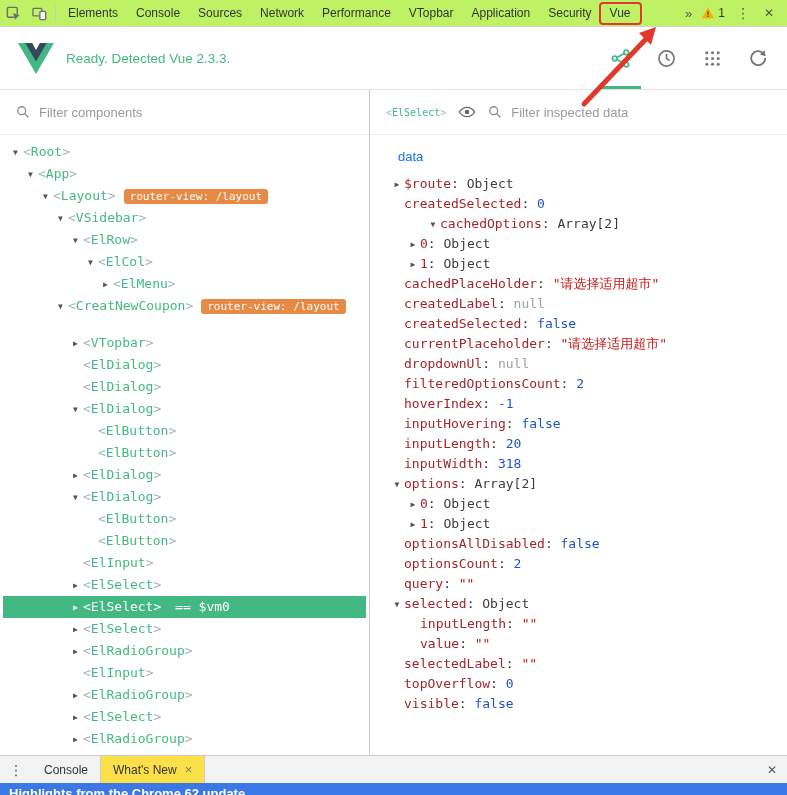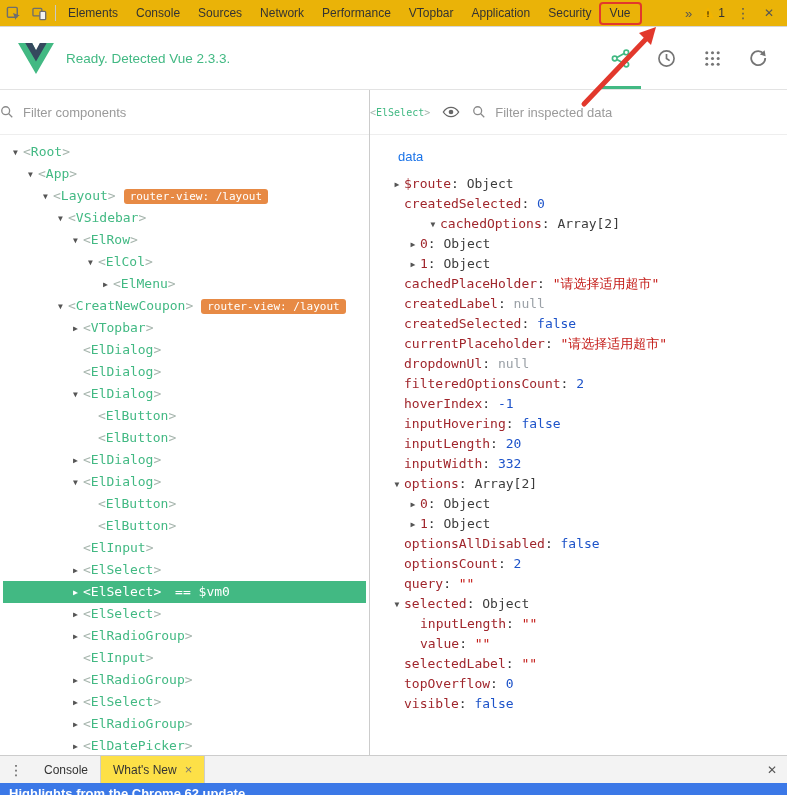--- a/index.html
+++ b/index.html
@@ -5,21 +5,21 @@
   *{box-sizing:border-box;margin:0;padding:0}
   html,body{width:787px;height:795px;overflow:hidden}
   body{font-family:"Liberation Sans",sans-serif;background:#fff}
   .app{position:relative;width:787px;height:795px;overflow:hidden;background:#fff}
   .mono{font-family:"DejaVu Sans Mono",monospace}
 
   
   .annotation-arrow{position:absolute;inset:0;pointer-events:none;z-index:50}
 
   
-  .dt-bar{height:27px;background:#eab308;border-bottom:1px solid #d6d6d6;display:flex;align-items:center;font-size:12px;color:#333}
+  .dt-bar{height:27px;background:#bef264;border-bottom:1px solid #d6d6d6;display:flex;align-items:center;font-size:12px;color:#333}
   .icon-btn{width:26px;height:26px;display:flex;align-items:center;justify-content:center;cursor:pointer}
   .sep{width:1px;height:16px;background:#c9c9c9;margin:0 3px}
   .dt-tabs{display:flex;height:100%}
   .dt-tab{display:flex;align-items:center;padding:0 9px;position:relative;cursor:pointer;white-space:nowrap}
   .dt-tab.highlighted::after{content:'';position:absolute;left:-2px;right:-2px;top:2px;bottom:1px;border:2px solid var(--annotation-red);border-radius:4px;pointer-events:none}
   .dt-right{margin-left:auto;display:flex;align-items:center;padding-right:6px}
   .chev{color:#555;font-size:13px;padding:0 5px;cursor:pointer}
   .warn{display:flex;align-items:center;gap:3px;padding:0 4px;cursor:pointer}
   .dots{font-size:14px;color:#555;padding:0 7px;cursor:pointer}
   .close-x{font-size:12px;color:#555;padding:0 7px;cursor:pointer}
@@ -29,21 +29,21 @@
   .vue-logo{width:36px;height:31px;margin-left:18px;flex:0 0 auto}
   .status{color:var(--accent-green);font-size:13.5px;margin-left:12px}
   .vh-tools{margin-left:auto;display:flex;height:100%;margin-right:6px}
   .tool{width:46px;height:100%;display:flex;align-items:center;justify-content:center;position:relative;cursor:pointer}
   .tool.active::after{content:'';position:absolute;bottom:0;left:2px;right:2px;height:3px;background:var(--accent-green)}
 
   
   .main{display:flex;height:665px}
   .left{width:370px;border-right:1px solid #ccc;display:flex;flex-direction:column;overflow:hidden}
   .right{flex:1;display:flex;flex-direction:column;overflow:hidden}
-  .filter-row{height:45px;border-bottom:1px solid #eee;display:flex;align-items:center;padding:0 0;flex:0 0 auto}
+  .filter-row{height:45px;border-bottom:1px solid #eee;display:flex;align-items:center;padding:0 16px;flex:0 0 auto}
   .filter-input{border:none;outline:none;font-size:13px;color:#333;flex:1;margin-left:9px;background:transparent;min-width:40px}
   .filter-input::placeholder{color:#9a9a9a}
   .mag{display:flex;align-items:center;flex:0 0 auto}
   .eye{display:flex;align-items:center;margin:0 12px 0 12px;cursor:pointer;flex:0 0 auto}
   .inspected-tag{font-size:10px;white-space:nowrap}
 
   
   .tree{flex:1;overflow:hidden;padding-top:6px;font-family:"DejaVu Sans Mono",monospace;font-size:13px;white-space:nowrap}
   .tree-row{height:22px;line-height:22px;margin:0 3px;overflow:hidden;cursor:pointer}
   .arrow{display:inline-block;width:15px;font-size:8px;color:#555;text-align:center;vertical-align:1px}
@@ -196,21 +196,21 @@
       </div>
       <div class="tree">
           <div class="tree-row" style="padding-left: 5px;"><span class="arrow">▼</span><span class="bracket">&lt;</span><span class="tagname">Root</span><span class="bracket">&gt;</span></div>
           <div class="tree-row" style="padding-left: 20px;"><span class="arrow">▼</span><span class="bracket">&lt;</span><span class="tagname">App</span><span class="bracket">&gt;</span></div>
           <div class="tree-row" style="padding-left: 35px;"><span class="arrow">▼</span><span class="bracket">&lt;</span><span class="tagname">Layout</span><span class="bracket">&gt;</span><span class="badge">router-view: /layout</span></div>
           <div class="tree-row" style="padding-left: 50px;"><span class="arrow">▼</span><span class="bracket">&lt;</span><span class="tagname">VSidebar</span><span class="bracket">&gt;</span></div>
           <div class="tree-row" style="padding-left: 65px;"><span class="arrow">▼</span><span class="bracket">&lt;</span><span class="tagname">ElRow</span><span class="bracket">&gt;</span></div>
           <div class="tree-row" style="padding-left: 80px;"><span class="arrow">▼</span><span class="bracket">&lt;</span><span class="tagname">ElCol</span><span class="bracket">&gt;</span></div>
           <div class="tree-row" style="padding-left: 95px;"><span class="arrow">▶</span><span class="bracket">&lt;</span><span class="tagname">ElMenu</span><span class="bracket">&gt;</span></div>
           <div class="tree-row" style="padding-left: 50px;"><span class="arrow">▼</span><span class="bracket">&lt;</span><span class="tagname">CreatNewCoupon</span><span class="bracket">&gt;</span><span class="badge">router-view: /layout</span></div>
-          <div class="tree-row" style="padding-left: 65px;"><span class="arrow">▶</span><span class="bracket">&lt;</span><span class="tagname">VTopbar</span><span class="bracket">&gt;</span></div>
+          <div class="tree-row" style="padding-left: 65px; margin-top: 15px;"><span class="arrow">▶</span><span class="bracket">&lt;</span><span class="tagname">VTopbar</span><span class="bracket">&gt;</span></div>
           <div class="tree-row" style="padding-left: 65px;"><span class="arrow"></span><span class="bracket">&lt;</span><span class="tagname">ElDialog</span><span class="bracket">&gt;</span></div>
           <div class="tree-row" style="padding-left: 65px;"><span class="arrow"></span><span class="bracket">&lt;</span><span class="tagname">ElDialog</span><span class="bracket">&gt;</span></div>
           <div class="tree-row" style="padding-left: 65px;"><span class="arrow">▼</span><span class="bracket">&lt;</span><span class="tagname">ElDialog</span><span class="bracket">&gt;</span></div>
           <div class="tree-row" style="padding-left: 80px;"><span class="arrow"></span><span class="bracket">&lt;</span><span class="tagname">ElButton</span><span class="bracket">&gt;</span></div>
           <div class="tree-row" style="padding-left: 80px;"><span class="arrow"></span><span class="bracket">&lt;</span><span class="tagname">ElButton</span><span class="bracket">&gt;</span></div>
           <div class="tree-row" style="padding-left: 65px;"><span class="arrow">▶</span><span class="bracket">&lt;</span><span class="tagname">ElDialog</span><span class="bracket">&gt;</span></div>
           <div class="tree-row" style="padding-left: 65px;"><span class="arrow">▼</span><span class="bracket">&lt;</span><span class="tagname">ElDialog</span><span class="bracket">&gt;</span></div>
           <div class="tree-row" style="padding-left: 80px;"><span class="arrow"></span><span class="bracket">&lt;</span><span class="tagname">ElButton</span><span class="bracket">&gt;</span></div>
           <div class="tree-row" style="padding-left: 80px;"><span class="arrow"></span><span class="bracket">&lt;</span><span class="tagname">ElButton</span><span class="bracket">&gt;</span></div>
           <div class="tree-row" style="padding-left: 65px;"><span class="arrow"></span><span class="bracket">&lt;</span><span class="tagname">ElInput</span><span class="bracket">&gt;</span></div>
@@ -253,21 +253,21 @@
             <div class="data-row" style="padding-left: 16px;"><span class="arrow">▶</span><span class="key">1</span><span class="colon">: </span><span class="val object">Object</span></div>
             <div class="data-row" style="padding-left: 0px;"><span class="arrow"></span><span class="key">cachedPlaceHolder</span><span class="colon">: </span><span class="val string">"请选择适用超市"</span></div>
             <div class="data-row" style="padding-left: 0px;"><span class="arrow"></span><span class="key">createdLabel</span><span class="colon">: </span><span class="val null">null</span></div>
             <div class="data-row" style="padding-left: 0px;"><span class="arrow"></span><span class="key">createdSelected</span><span class="colon">: </span><span class="val boolean">false</span></div>
             <div class="data-row" style="padding-left: 0px;"><span class="arrow"></span><span class="key">currentPlaceholder</span><span class="colon">: </span><span class="val string">"请选择适用超市"</span></div>
             <div class="data-row" style="padding-left: 0px;"><span class="arrow"></span><span class="key">dropdownUl</span><span class="colon">: </span><span class="val null">null</span></div>
             <div class="data-row" style="padding-left: 0px;"><span class="arrow"></span><span class="key">filteredOptionsCount</span><span class="colon">: </span><span class="val number">2</span></div>
             <div class="data-row" style="padding-left: 0px;"><span class="arrow"></span><span class="key">hoverIndex</span><span class="colon">: </span><span class="val number">-1</span></div>
             <div class="data-row" style="padding-left: 0px;"><span class="arrow"></span><span class="key">inputHovering</span><span class="colon">: </span><span class="val boolean">false</span></div>
             <div class="data-row" style="padding-left: 0px;"><span class="arrow"></span><span class="key">inputLength</span><span class="colon">: </span><span class="val number">20</span></div>
-            <div class="data-row" style="padding-left: 0px;"><span class="arrow"></span><span class="key">inputWidth</span><span class="colon">: </span><span class="val number">332</span></div>
+            <div class="data-row" style="padding-left: 0px;"><span class="arrow"></span><span class="key">inputWidth</span><span class="colon">: </span><span class="val number">318</span></div>
             <div class="data-row" style="padding-left: 0px;"><span class="arrow">▼</span><span class="key">options</span><span class="colon">: </span><span class="val object">Array[2]</span></div>
             <div class="data-row" style="padding-left: 16px;"><span class="arrow">▶</span><span class="key">0</span><span class="colon">: </span><span class="val object">Object</span></div>
             <div class="data-row" style="padding-left: 16px;"><span class="arrow">▶</span><span class="key">1</span><span class="colon">: </span><span class="val object">Object</span></div>
             <div class="data-row" style="padding-left: 0px;"><span class="arrow"></span><span class="key">optionsAllDisabled</span><span class="colon">: </span><span class="val boolean">false</span></div>
             <div class="data-row" style="padding-left: 0px;"><span class="arrow"></span><span class="key">optionsCount</span><span class="colon">: </span><span class="val number">2</span></div>
             <div class="data-row" style="padding-left: 0px;"><span class="arrow"></span><span class="key">query</span><span class="colon">: </span><span class="val string">""</span></div>
             <div class="data-row" style="padding-left: 0px;"><span class="arrow">▼</span><span class="key">selected</span><span class="colon">: </span><span class="val object">Object</span></div>
             <div class="data-row" style="padding-left: 16px;"><span class="arrow"></span><span class="key">inputLength</span><span class="colon">: </span><span class="val string">""</span></div>
             <div class="data-row" style="padding-left: 16px;"><span class="arrow"></span><span class="key">value</span><span class="colon">: </span><span class="val string">""</span></div>
             <div class="data-row" style="padding-left: 0px;"><span class="arrow"></span><span class="key">selectedLabel</span><span class="colon">: </span><span class="val string">""</span></div>

